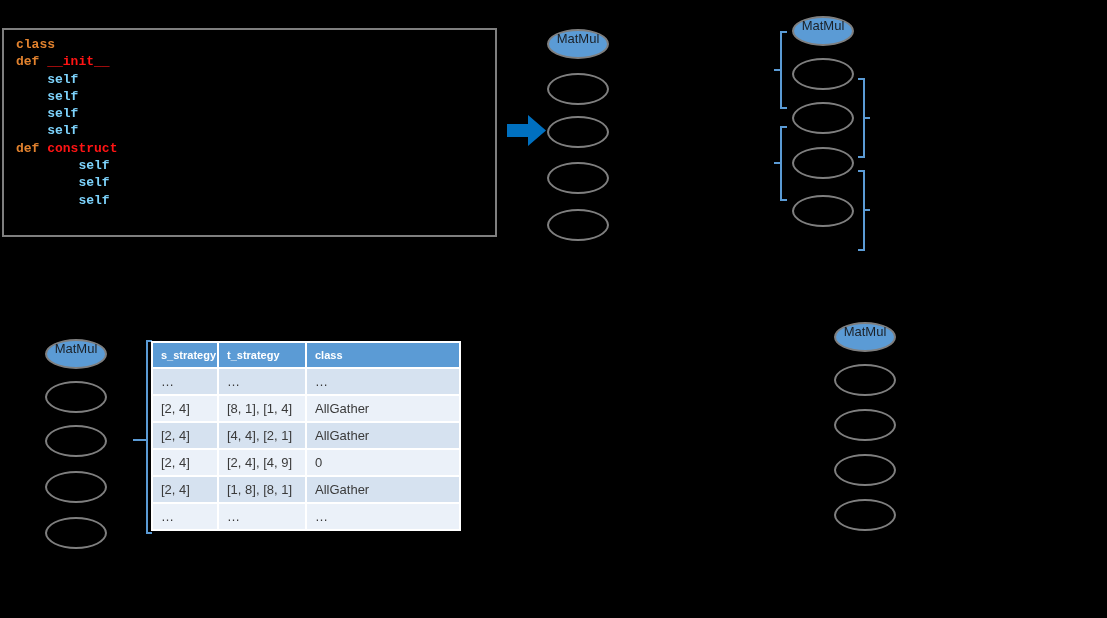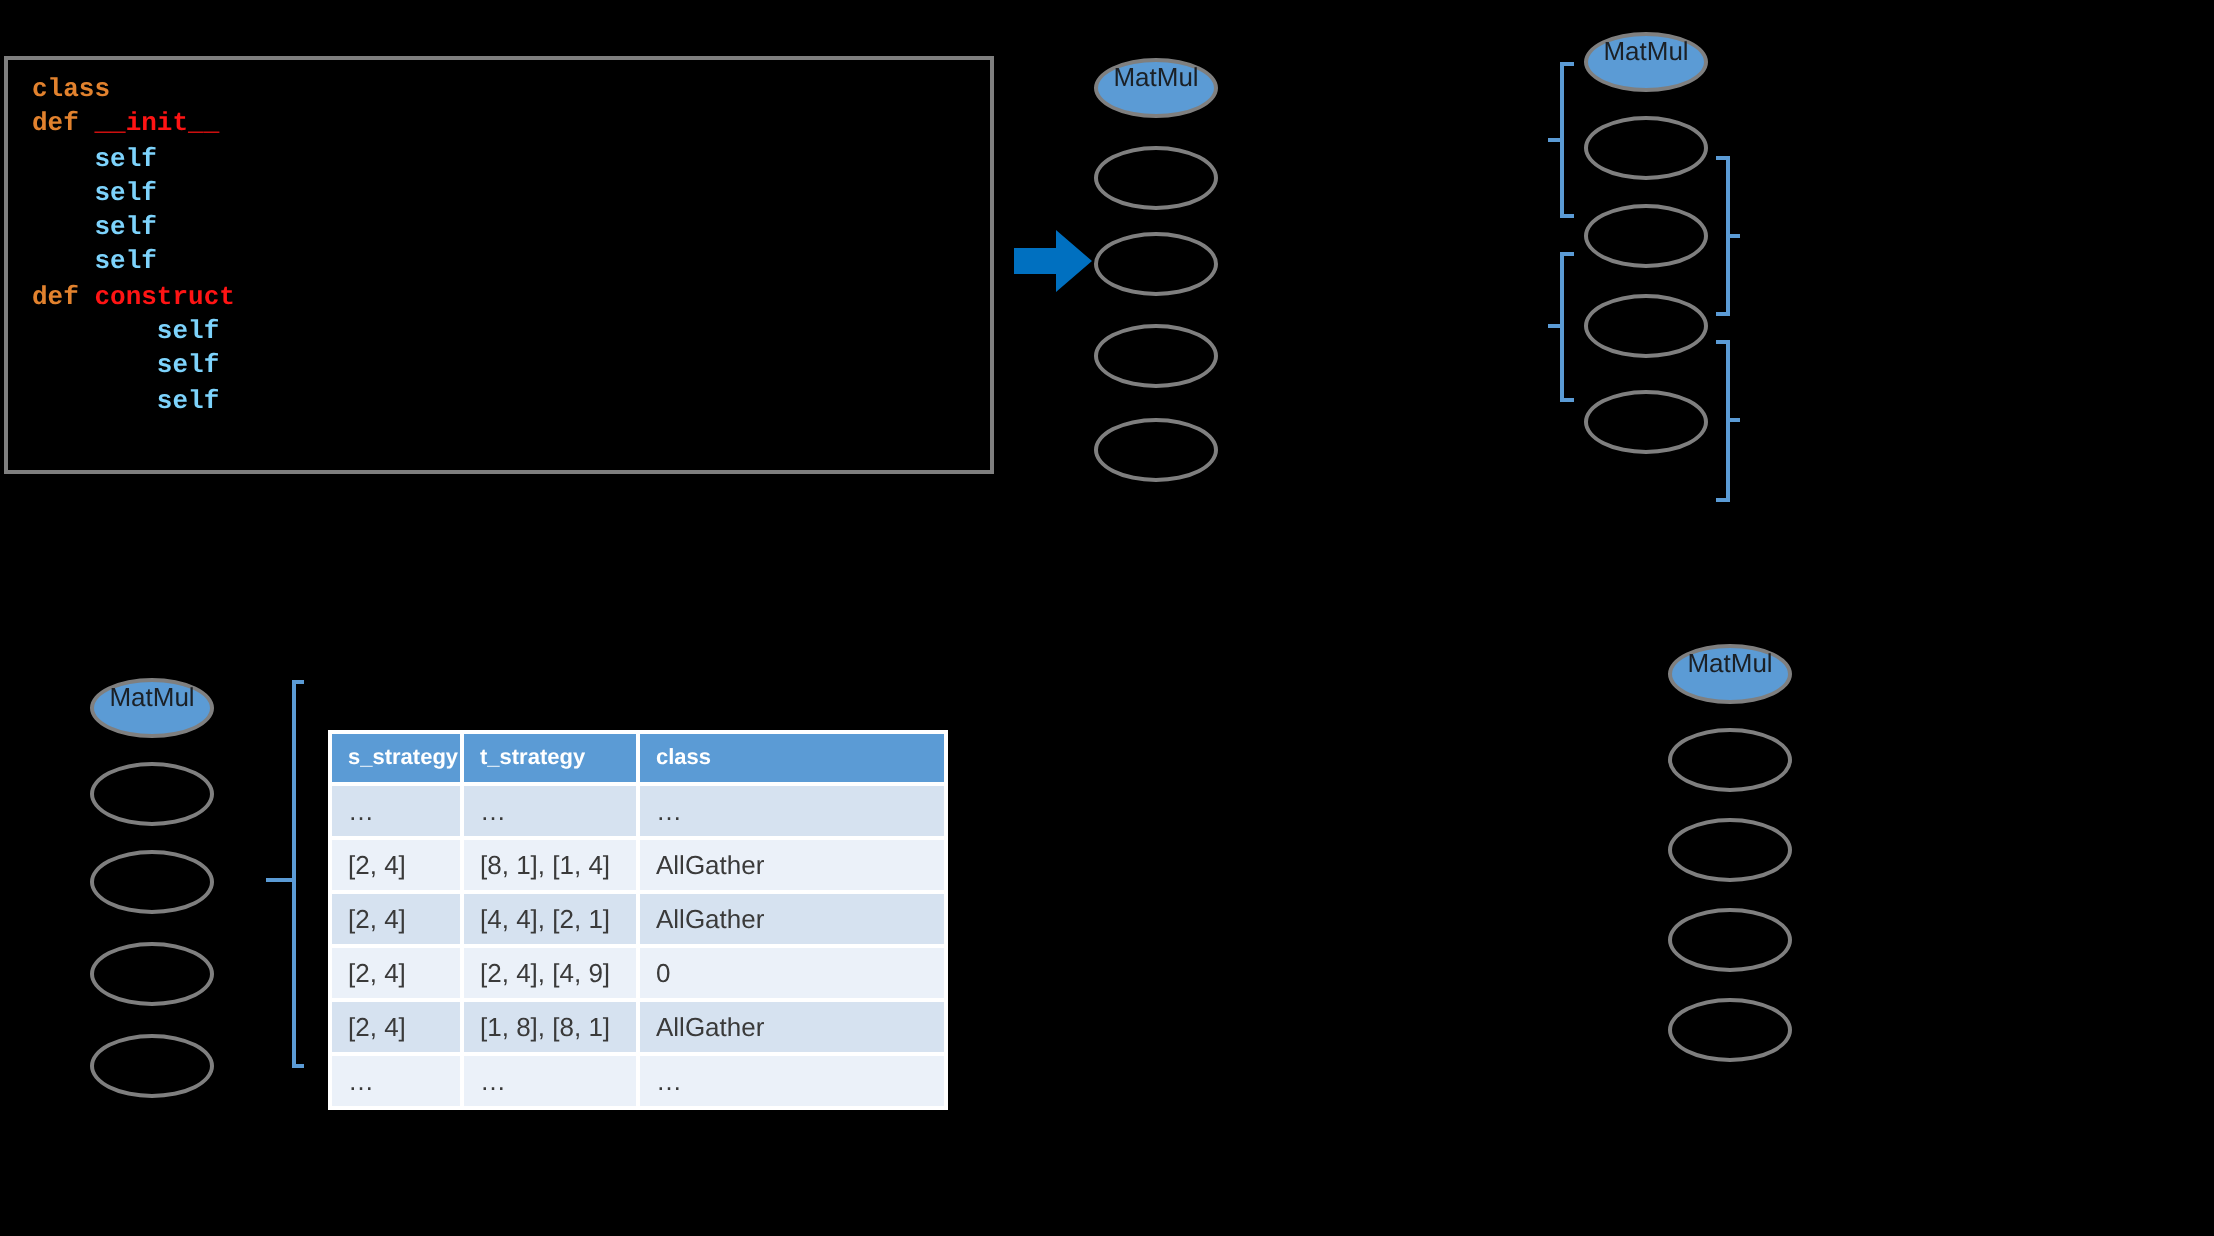--- a/index.html
+++ b/index.html
@@ -36,22 +36,22 @@
     font-size:13px; color:#1b2026;
   }
 
   
   .svg-overlay { position:absolute; left:0; top:0; pointer-events:none; }
   .bracket { stroke:#5B9BD5; stroke-width:2; fill:none; }
   .arrow { fill:#0070C0; stroke:none; }
 
   
   .strategy-table {
-    position:absolute; left:164px; top:341px; width:308px;
-    border-collapse:collapse; table-layout:fixed;margin-top:24px;
+    position:absolute; left:151px; top:341px; width:308px;
+    border-collapse:collapse; table-layout:fixed;
   }
   .strategy-table th, .strategy-table td {
     border:2px solid #ffffff; padding:0 0 0 8px;
     text-align:left; vertical-align:middle; overflow:hidden; white-space:nowrap;
   }
   .strategy-table th {
     background:#5B9BD5; color:#ffffff; font-size:11px; font-weight:bold; height:24px;
   }
   .strategy-table td { font-size:13px; color:#3a3a3a; height:25px; }
   tr.row-dark td  { background:#D6E2F0; }

